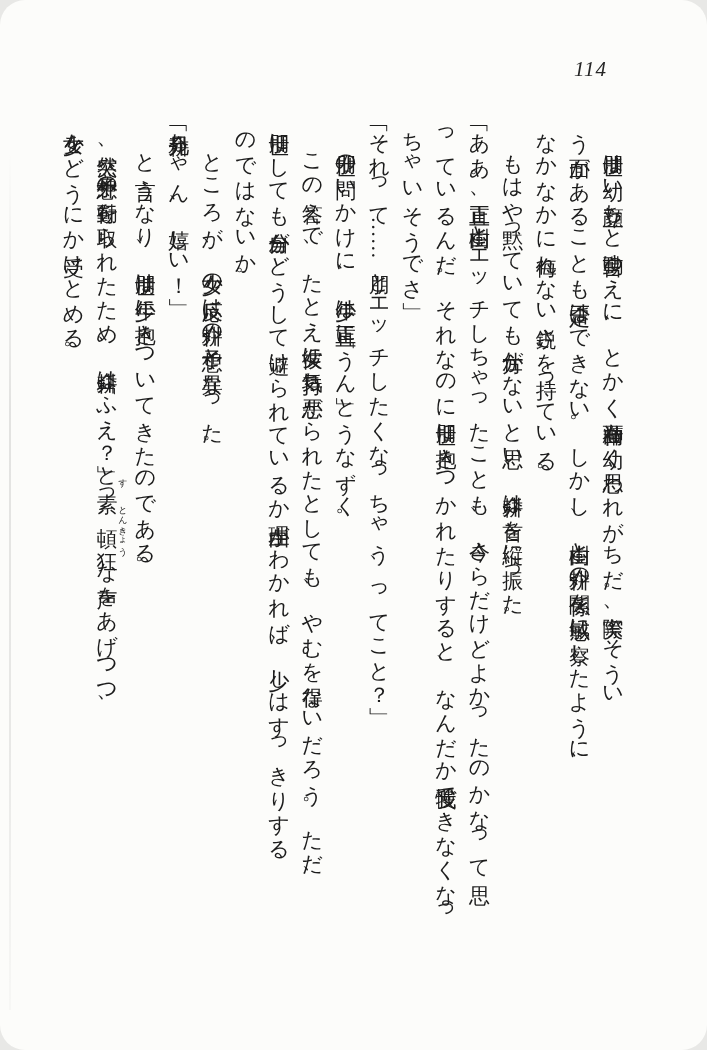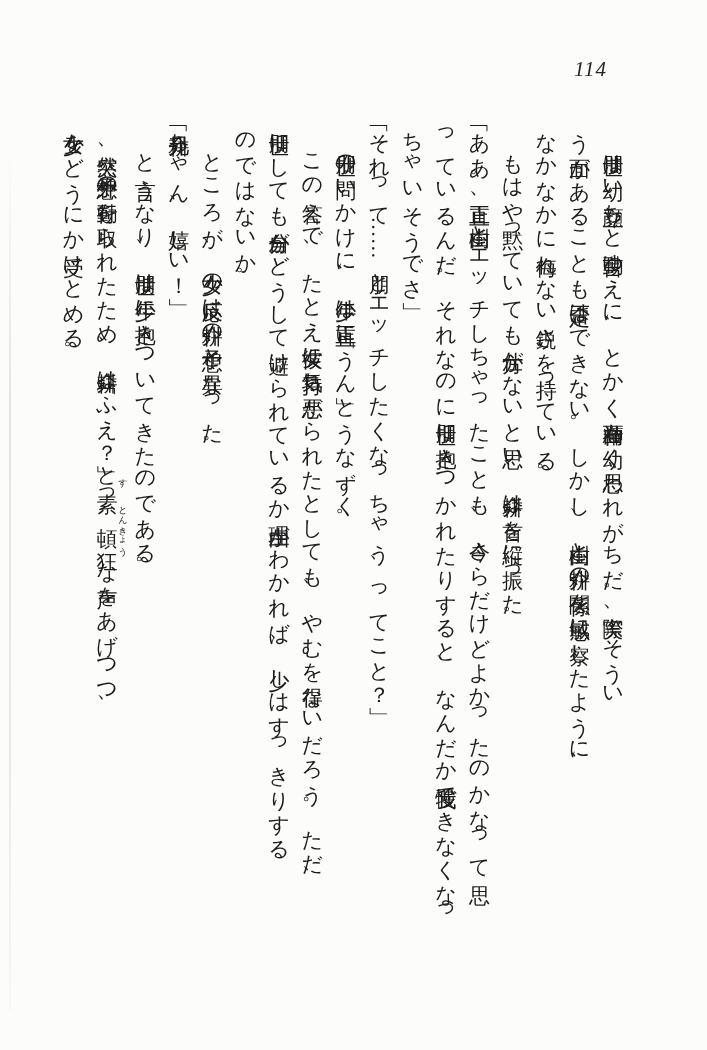--- a/index.html
+++ b/index.html
@@ -7,20 +7,21 @@
     padding: 0;
     background: #e8e8e6;
   }
   .page {
     position: relative;
     width: 707px;
     height: 1050px;
     background: #fcfcfa;
     overflow: hidden;
     font-family: "Liberation Serif", serif;
+    border-radius: 25px;
   }
   
   .edge-shadow {
     position: absolute;
     left: 9px;
     top: 150px;
     width: 2px;
     height: 860px;
     background: linear-gradient(
       to bottom,

